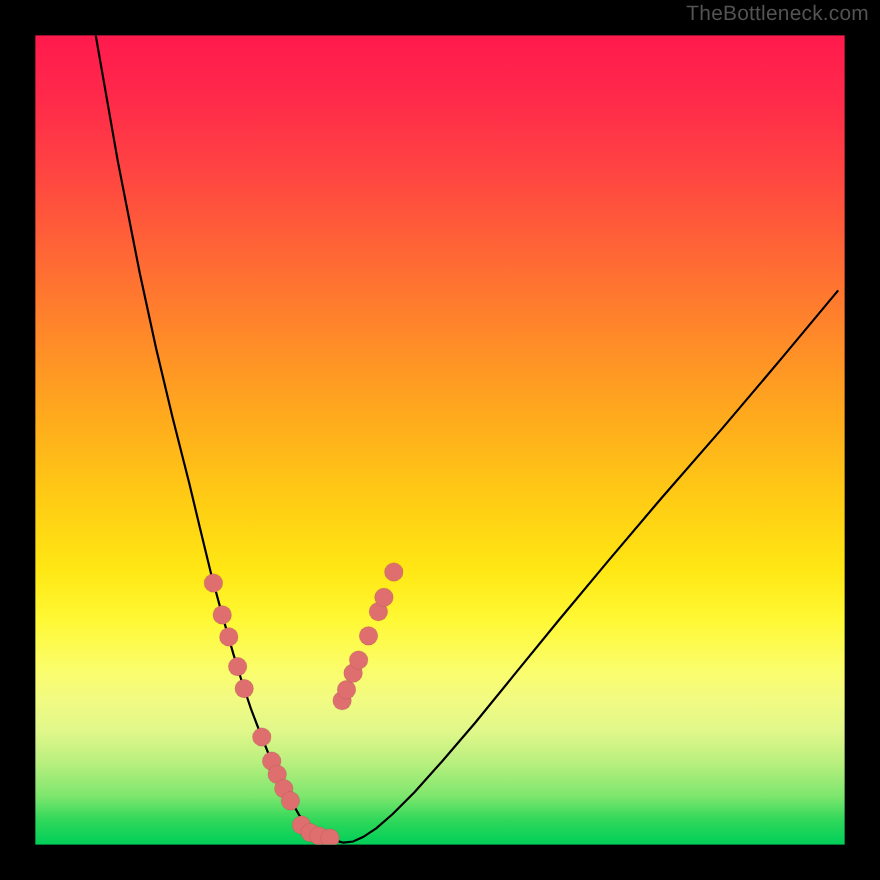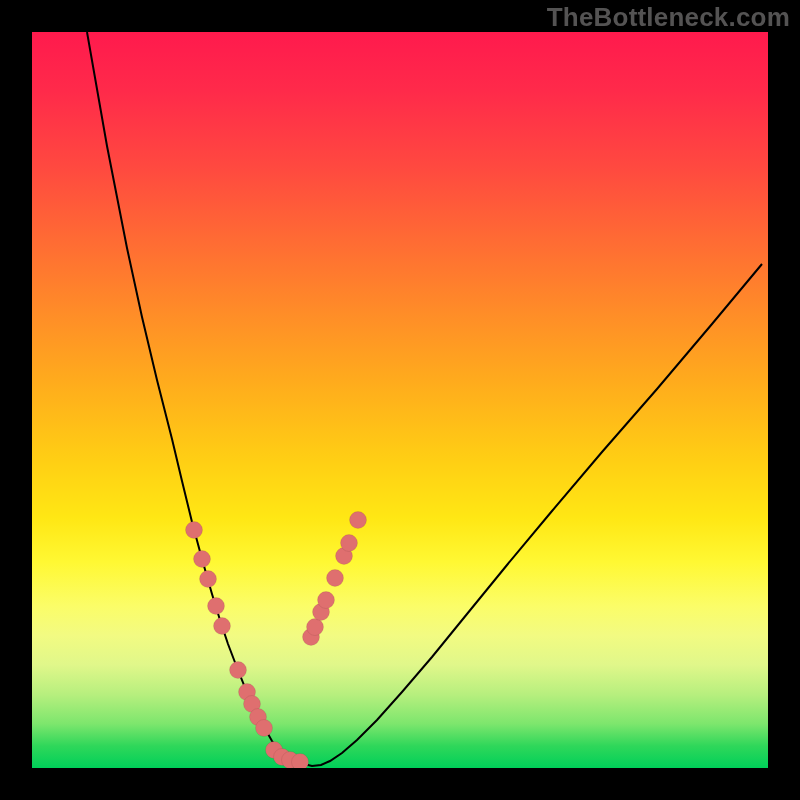--- a/index.html
+++ b/index.html
@@ -16,22 +16,22 @@
     top: 0; left: 0;
     width: 800px;
     height: 800px;
     background: #000;
   }
   .watermark {
     position: absolute;
     top: 2px;
     right: 10px;
     color: #545353;
-    font-size: 26px;
-    font-weight: 700;
+    font-size: 19px;
+    font-weight: 400;
     letter-spacing: 0.2px;
     z-index: 10;
   }
   .plot-area {
     position: absolute;
     left: 32px;
     top: 32px;
     width: 736px;
     height: 736px;
     overflow: hidden;

